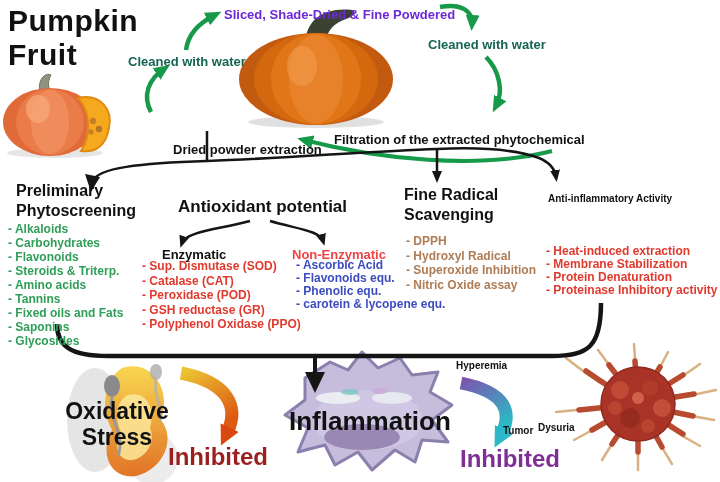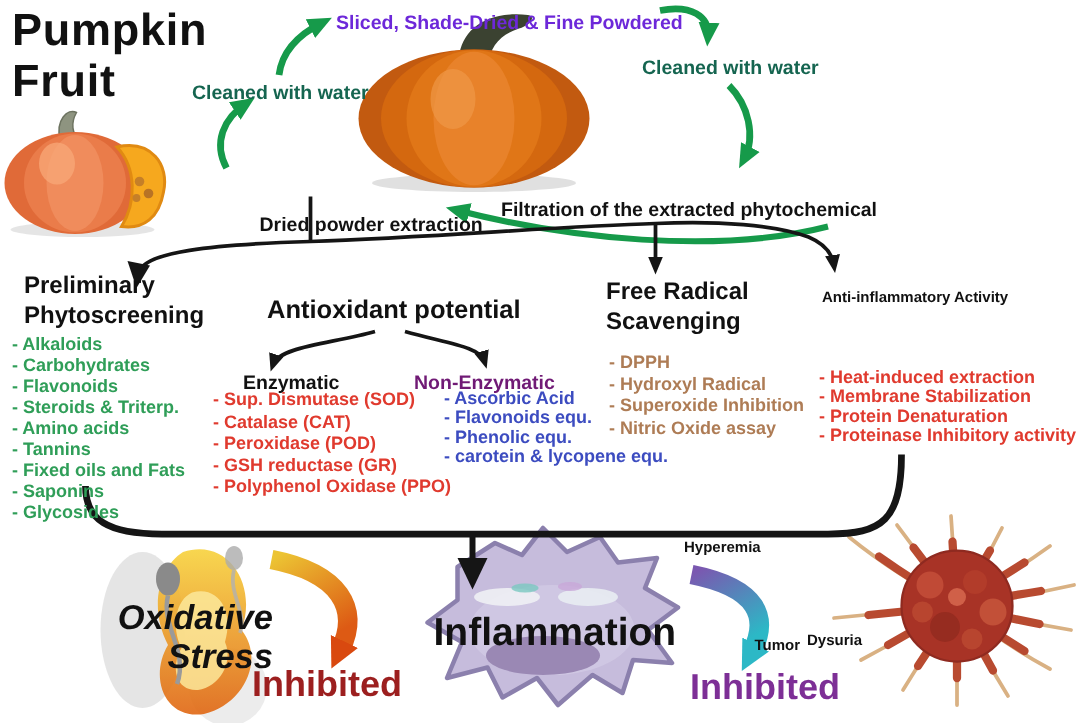--- a/index.html
+++ b/index.html
@@ -20,34 +20,34 @@
   .sliced        { left:224px; top:7px; }
   .cleaned-right { left:428px; top:37px; }
   .dried         { left:173px; top:120px;margin-top:22px; }
   .filtration    { left:334px; top:132px; }
 
   .sec-h { font-size:16px; line-height:1.22; }
   .phyto-h    { left:16px;  top:181px; width:140px; }
   .antiox-h   { left:178px; top:197px; font-size:17px; }
   .subh       { font-size:13px; }
   .enz-h      { left:162px; top:247px; }
-  .nonenz-h   { left:276px; top:247px; color:#701a75; }
+  .nonenz-h   { left:292px; top:247px; color:#ef4444; }
   .freerad-h  { left:404px; top:185px; width:120px; }
   .antiinf-h  { left:548px; top:193px; width:170px; font-size:10px; }
 
   .list { position:absolute; font-weight:bold; font-size:12px; }
   .list .li { white-space:nowrap; }
   .list .li::before { content:"-  "; }
   .phyto-list   { left:8px;   top:222px; color:#2f9e58; line-height:14px; }
   .enz-list     { left:142px; top:259px; color:#e03a2e; line-height:14.5px; }
   .nonenz-list  { left:296px; top:259px; color:#3c4cc0; line-height:13px; }
   .freerad-list { left:406px; top:234px; color:#ae7c55; line-height:14.5px; }
   .antiinf-list { left:546px; top:245px; color:#e03a2e; line-height:13px; }
 
-  .oxidative   { left:52px;  top:399px; width:130px; font-size:23px; line-height:1.12; text-align:right;font-style:italic; }
+  .oxidative   { left:52px;  top:399px; width:130px; font-size:23px; line-height:1.12; text-align:center; }
   .inhibited-l { left:168px; top:443px; font-size:24px; color:#9c1f1f; }
   .inflammation{ left:289px; top:406px; font-size:26px; }
   .symptom     { font-size:10px; }
   .hyperemia   { left:456px; top:360px; }
   .tumor       { left:503px; top:393px;margin-top:32px; }
   .dysuria     { left:496px; top:422px;margin-left:42px; }
   .inhibited-r { left:460px; top:445px; font-size:24px; color:#7d2f96; }
 </style>
 </head>
 <body>
@@ -197,21 +197,21 @@
 <div class="t lbl teal cleaned-left">Cleaned with water</div>
 <div class="t lbl darkgreen sliced">Sliced, Shade-Dried &amp; Fine Powdered</div>
 <div class="t lbl teal cleaned-right">Cleaned with water</div>
 <div class="t lbl dried">Dried powder extraction</div>
 <div class="t lbl filtration">Filtration of the extracted phytochemical</div>
 
 <div class="t sec-h phyto-h wrap">Preliminary Phytoscreening</div>
 <div class="t sec-h antiox-h">Antioxidant potential</div>
 <div class="t subh enz-h">Enzymatic</div>
 <div class="t subh nonenz-h">Non-Enzymatic</div>
-<div class="t sec-h freerad-h wrap">Free Radical Scavenging</div>
+<div class="t sec-h freerad-h wrap">Fine Radical Scavenging</div>
 <div class="t sec-h antiinf-h wrap">Anti-inflammatory Activity</div>
 
 <div class="list phyto-list">
     <div class="li">Alkaloids</div>
     <div class="li">Carbohydrates</div>
     <div class="li">Flavonoids</div>
     <div class="li">Steroids &amp; Triterp.</div>
     <div class="li">Amino acids</div>
     <div class="li">Tannins</div>
     <div class="li">Fixed oils and Fats</div>

